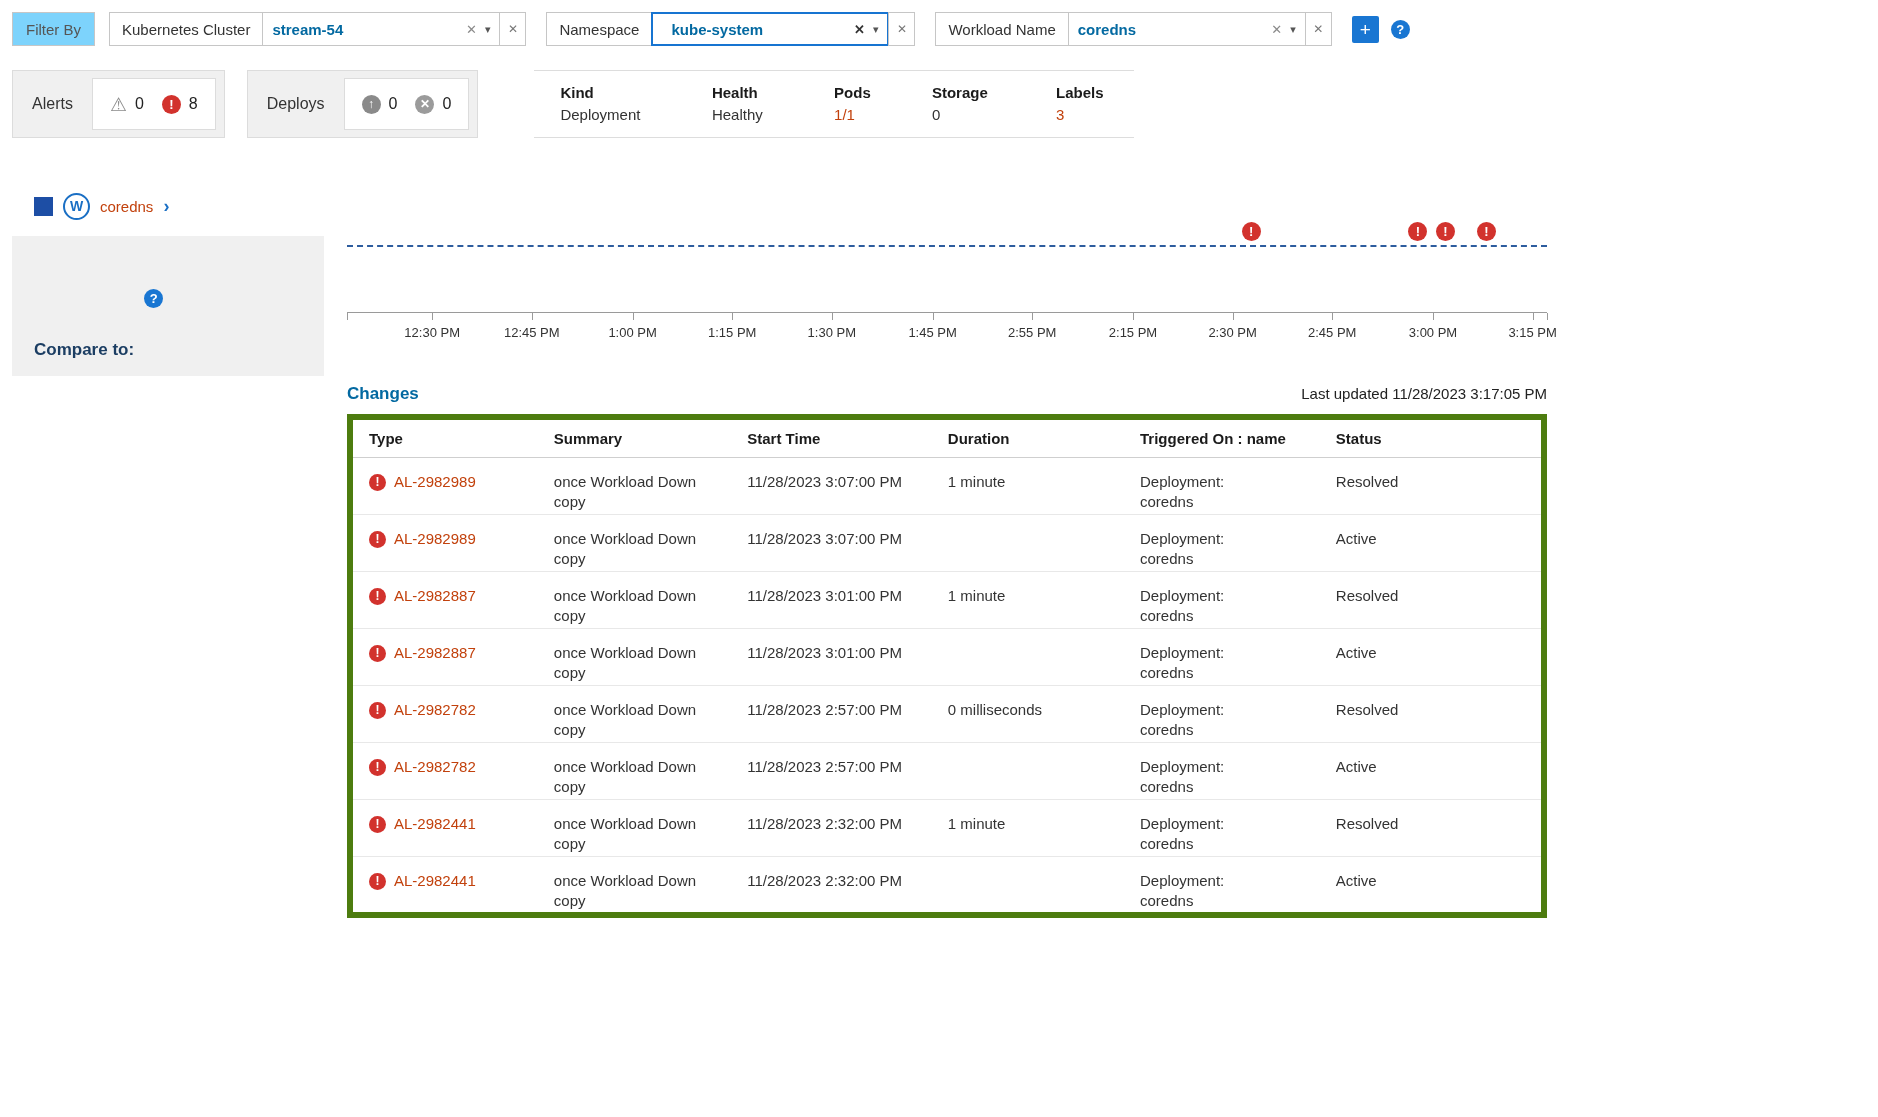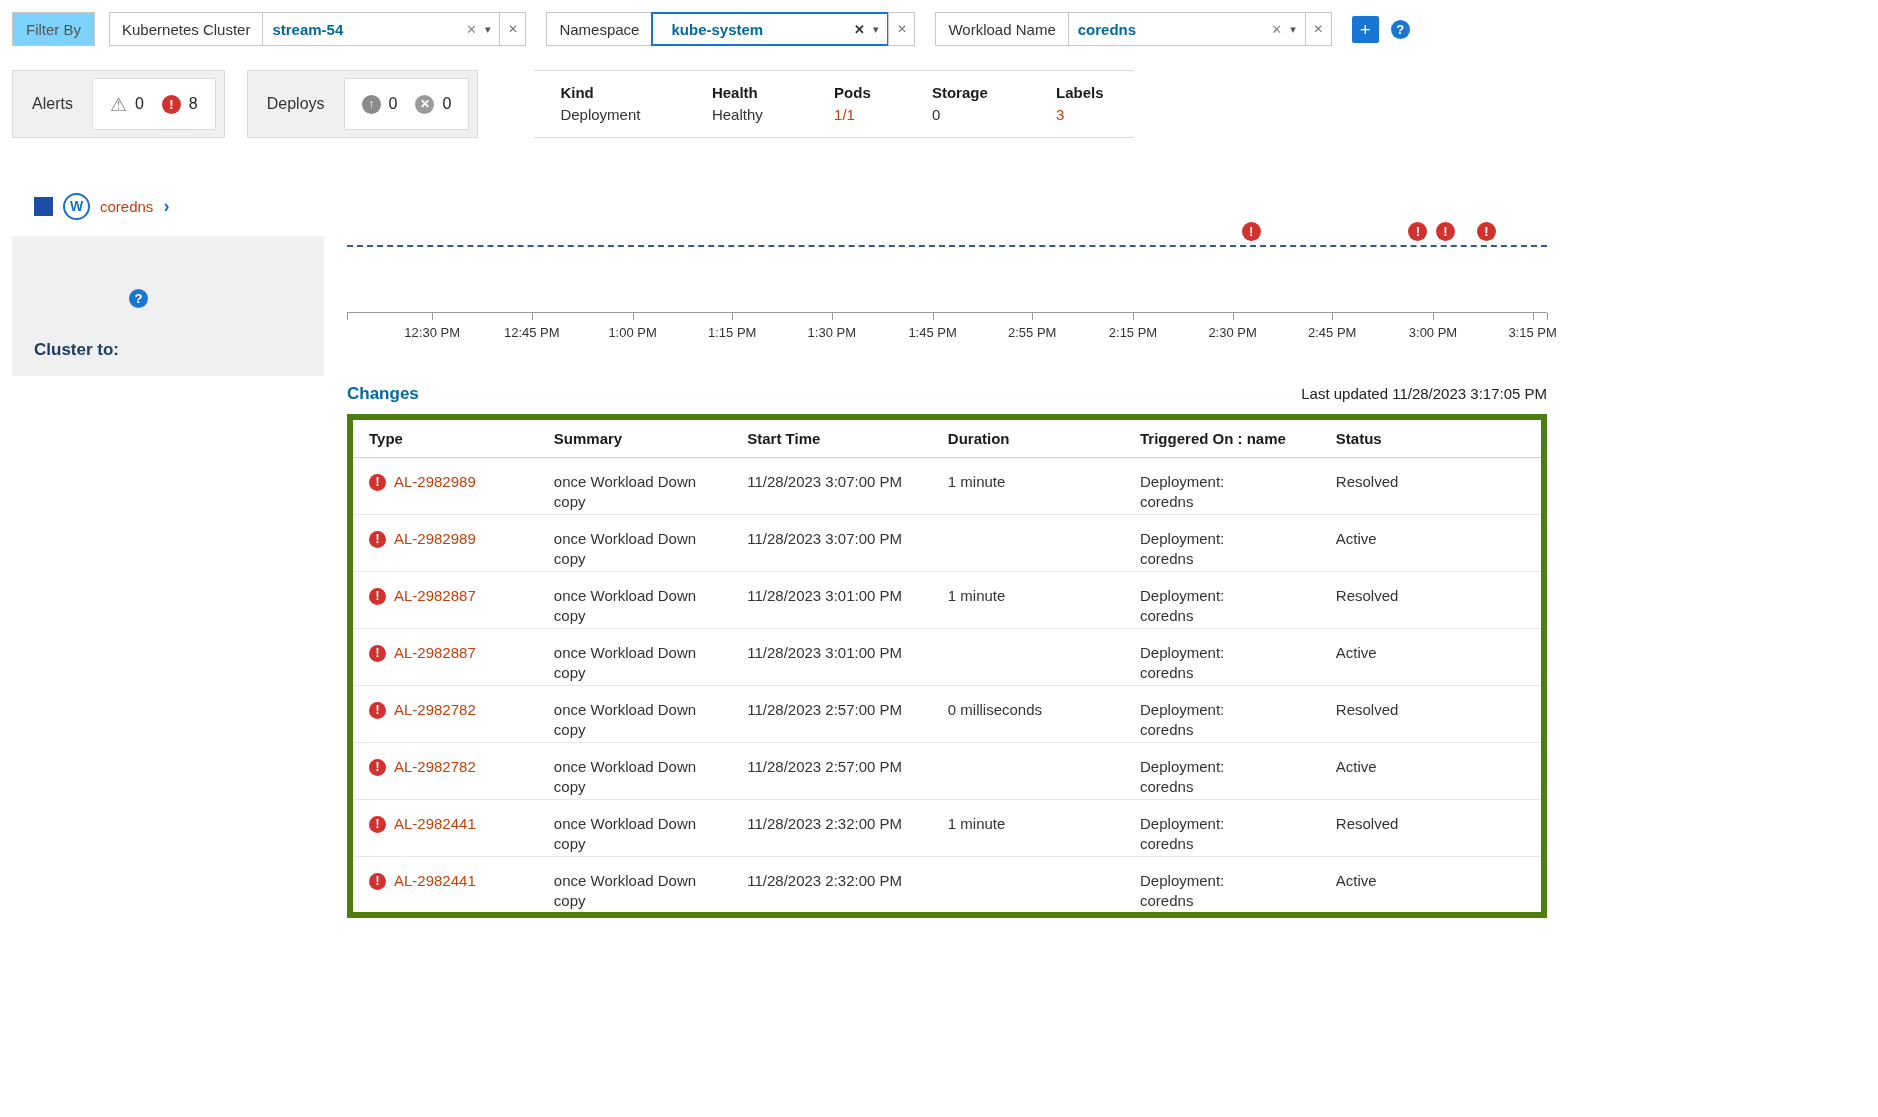--- a/index.html
+++ b/index.html
@@ -202,21 +202,21 @@
   <div class="main">
 
     <div class="sidebar">
       <div class="legend-row">
         <span class="series-square"></span>
         <span class="w-badge">W</span>
         <a class="link">coredns</a>
         <span class="chev">›</span>
       </div>
       <div class="compare-block">
-        <span class="compare-label">Cluster to:</span>
+        <span class="compare-label">Compare to:</span>
         <span class="help-badge">?</span>
       </div>
     </div>
 
     <div class="chart-col">
 
       <div class="chart">
         <div class="dash-line"></div>
         <span class="marker" style="left:75.3%" title="2:32 PM">!</span>
         <span class="marker" style="left:89.2%" title="2:57 PM">!</span>

